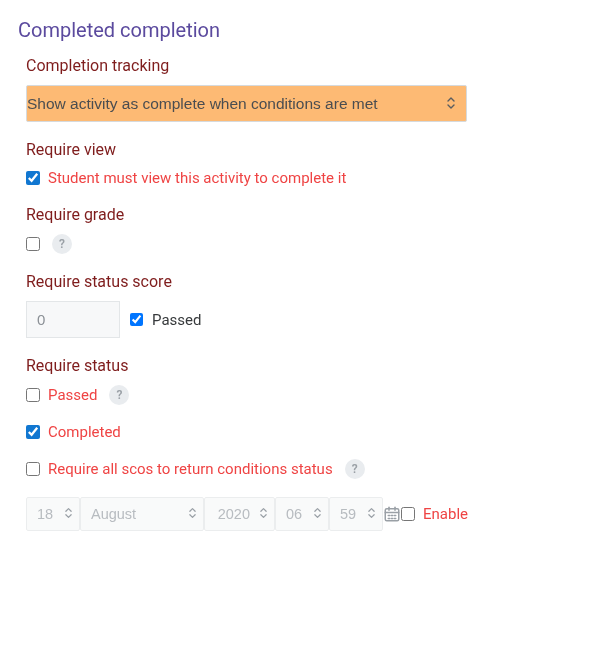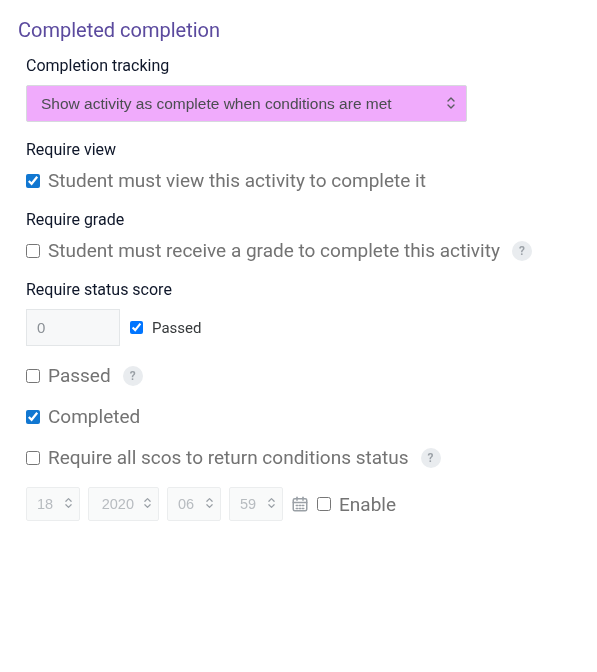--- a/index.html
+++ b/index.html
@@ -14,36 +14,36 @@
   }
   h2.section-title {
     font-size: 20px;
     font-weight: 400;
     color: #5b4a9e;
     margin: 0 0 14px 0;
   }
   .field { margin-bottom: 18px; padding-left: 8px; }
   .field-label {
     font-size: 16px;
-    color: #0f172a;
+    color: #7f1d1d;
     margin-bottom: 10px;
     display: block;
   }
   .select-wrap {
     position: relative;
     width: 441px;
   }
   .select-wrap select {
     width: 100%;
     font-size: 15.5px;
     color: #4a4d50;
-    padding: 9px 28px 9px 14px;
+    padding: 9px 28px 9px 0;
     border: 1px solid #d6dadd;
     border-radius: 2px;
-    background: #f0abfc;
+    background: #fdba74;
     -webkit-appearance: none;
     -moz-appearance: none;
     appearance: none;
     cursor: pointer;
   }
   .select-caret {
     position: absolute;
     right: 12px; top: 50%; transform: translateY(-50%);
     pointer-events: none;
     color: #5a5d60;
@@ -55,22 +55,22 @@
     align-items: center;
     gap: 8px;
   }
   .check-row input[type="checkbox"] {
     width: 14px; height: 14px;
     accent-color: #1177d1;
     cursor: pointer;
     margin: 0;
   }
   .check-row label {
-    font-size: 19px;
-    color: #737373;
+    font-size: 15px;
+    color: #ef4444;
     cursor: pointer;
   }
   .help-icon {
     display: inline-flex;
     align-items: center;
     justify-content: center;
     width: 20px; height: 20px;
     border-radius: 50%;
     background: #e9ecef;
     color: #9aa0a6;
@@ -90,21 +90,20 @@
     font-size: 15px;
     border: 1px solid #e3e6e8;
     background: #f7f8f9;
     color: #8b9096;
   }
   .num-input:disabled { cursor: not-allowed; }
   .status-block { margin-bottom: 18px; }
   .date-row {
     display: flex;
     align-items: center;
-    gap: 8px;
     flex-wrap: wrap;
   }
   .mini-select {
     position: relative;
   }
   .mini-select select {
     font-size: 14.5px;
     color: #9aa0a6;
     padding: 8px 24px 8px 10px;
     border: 1px solid #e3e6e8;
@@ -152,35 +151,35 @@
   <div class="check-row">
     <input type="checkbox" checked="" style="">
     <label>Student must view this activity to complete it</label>
   </div>
 </div>
 
 <div class="field">
   <span class="field-label">Require grade</span>
   <div class="check-row">
     <input type="checkbox" style="">
-    <label>Student must receive a grade to complete this activity</label>
     <span class="help-icon">?</span>
   </div>
 </div>
 
 <div class="field">
   <span class="field-label">Require status score</span>
   <div class="inline-row">
     <input class="num-input" type="text" disabled="" value="0" style="">
     <input type="checkbox" checked="" style="">
     <label>Passed</label>
   </div>
 </div>
 
 <div class="field">
+  <span class="field-label">Require status</span>
 
   <div class="check-row status-block">
     <input type="checkbox" style="">
     <label>Passed</label>
     <span class="help-icon">?</span>
   </div>
 
   <div class="check-row status-block">
     <input type="checkbox" checked="" style="">
     <label>Completed</label>
@@ -190,20 +189,26 @@
     <input type="checkbox" style="">
     <label>Require all scos to return conditions status</label>
     <span class="help-icon">?</span>
   </div>
 </div>
 
 <div class="field">
   <div class="date-row">
     <span class="mini-select day">
       <select disabled=""><option>18</option></select>
+      <span class="select-caret"><svg width="7" height="11" viewBox="0 0 8 12">
+            <path d="M1 4 L4 1 L7 4 M1 8 L4 11 L7 8" stroke="#9aa0a6" stroke-width="1.4" fill="none" stroke-linecap="round" stroke-linejoin="round"></path>
+          </svg></span>
+    </span>
+    <span class="mini-select month">
+      <select disabled=""><option>August</option></select>
       <span class="select-caret"><svg width="7" height="11" viewBox="0 0 8 12">
             <path d="M1 4 L4 1 L7 4 M1 8 L4 11 L7 8" stroke="#9aa0a6" stroke-width="1.4" fill="none" stroke-linecap="round" stroke-linejoin="round"></path>
           </svg></span>
     </span>
     <span class="mini-select year">
       <select disabled=""><option>2020</option></select>
       <span class="select-caret"><svg width="7" height="11" viewBox="0 0 8 12">
             <path d="M1 4 L4 1 L7 4 M1 8 L4 11 L7 8" stroke="#9aa0a6" stroke-width="1.4" fill="none" stroke-linecap="round" stroke-linejoin="round"></path>
           </svg></span>
     </span>

